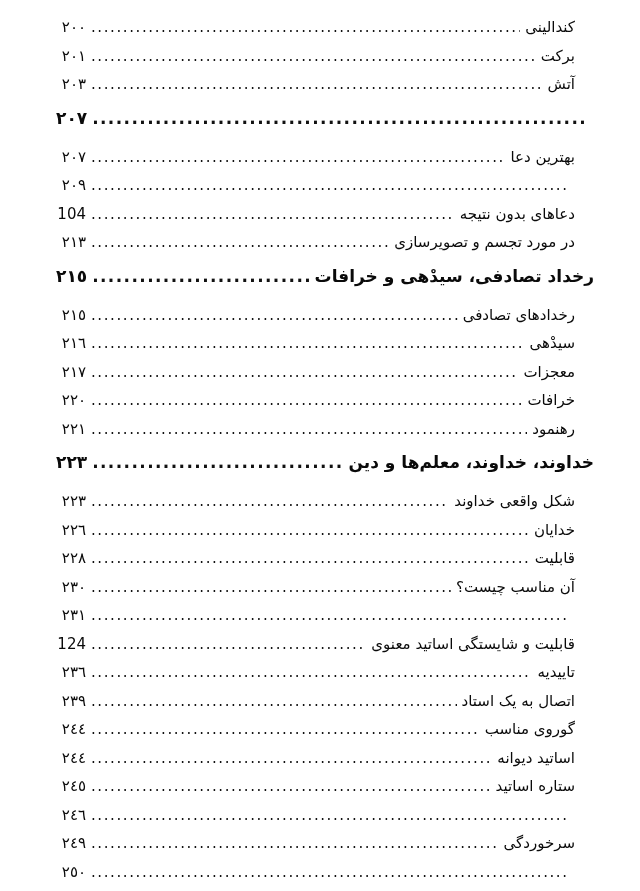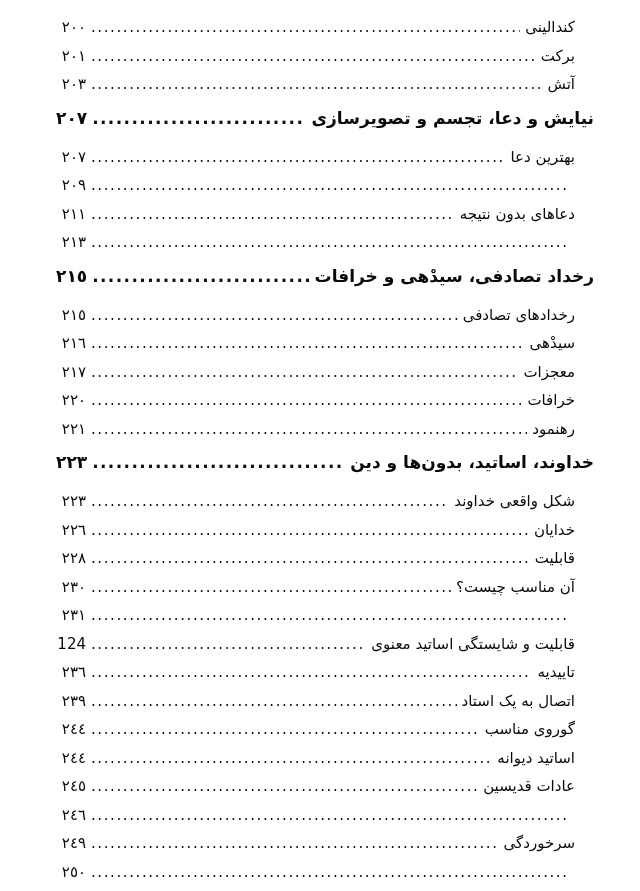--- a/index.html
+++ b/index.html
@@ -80,39 +80,39 @@
       <span class="t">برکت</span>
       <span class="leader"></span>
       <span class="n">٢٠١</span>
     </div>
     <div class="row entry">
       <span class="t">آتش</span>
       <span class="leader"></span>
       <span class="n">٢٠٣</span>
     </div>
     <div class="row head">
-      <span class="t">نیایش و دعا، تجسم و تصویرسازی</span>
       <span class="leader"></span>
       <span class="n">٢٠٧</span>
     </div>
     <div class="row entry">
       <span class="t">بهترین دعا</span>
       <span class="leader"></span>
       <span class="n">٢٠٧</span>
     </div>
     <div class="row entry">
       <span class="leader"></span>
       <span class="n">٢٠٩</span>
     </div>
     <div class="row entry">
       <span class="t">دعاهای بدون نتیجه</span>
       <span class="leader"></span>
-      <span class="n">٢١١</span>
-    </div>
-    <div class="row entry">
+      <span class="n">104</span>
+    </div>
+    <div class="row entry">
+      <span class="t">در مورد تجسم و تصویرسازی</span>
       <span class="leader"></span>
       <span class="n">٢١٣</span>
     </div>
     <div class="row head">
       <span class="t">رخداد تصادفی، سیدْهی و خرافات</span>
       <span class="leader"></span>
       <span class="n">٢١٥</span>
     </div>
     <div class="row entry">
       <span class="t">رخدادهای تصادفی</span>
@@ -133,21 +133,21 @@
       <span class="t">خرافات</span>
       <span class="leader"></span>
       <span class="n">٢٢٠</span>
     </div>
     <div class="row entry">
       <span class="t">رهنمود</span>
       <span class="leader"></span>
       <span class="n">٢٢١</span>
     </div>
     <div class="row head">
-      <span class="t">خداوند، اساتید، بدون‌ها و دین</span>
+      <span class="t">خداوند، خداوند، معلم‌ها و دین</span>
       <span class="leader"></span>
       <span class="n">٢٢٣</span>
     </div>
     <div class="row entry">
       <span class="t">شکل واقعی خداوند</span>
       <span class="leader"></span>
       <span class="n">٢٢٣</span>
     </div>
     <div class="row entry">
       <span class="t">خدایان</span>
@@ -187,21 +187,21 @@
       <span class="t">گوروی مناسب</span>
       <span class="leader"></span>
       <span class="n">٢٤٤</span>
     </div>
     <div class="row entry">
       <span class="t">اساتید دیوانه</span>
       <span class="leader"></span>
       <span class="n">٢٤٤</span>
     </div>
     <div class="row entry">
-      <span class="t">عادات قدیسین</span>
+      <span class="t">ستاره اساتید</span>
       <span class="leader"></span>
       <span class="n">٢٤٥</span>
     </div>
     <div class="row entry">
       <span class="leader"></span>
       <span class="n">٢٤٦</span>
     </div>
     <div class="row entry">
       <span class="t">سرخوردگی</span>
       <span class="leader"></span>

